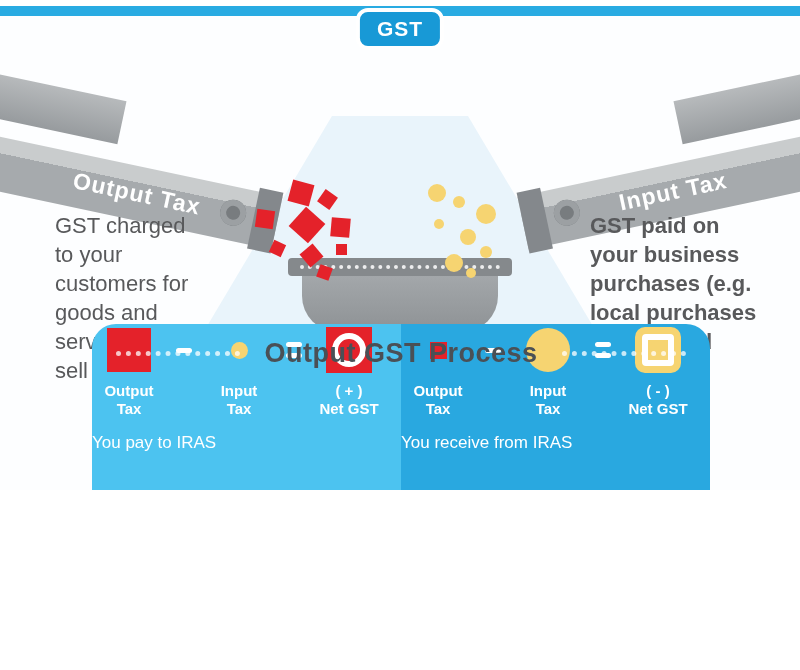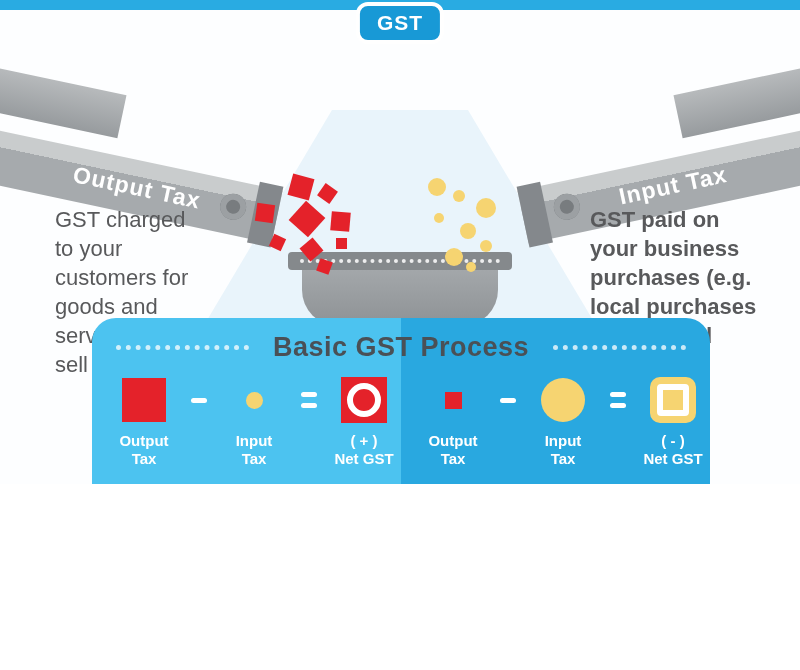--- a/index.html
+++ b/index.html
@@ -4,21 +4,21 @@
 <style>
   :root{
     --sky:#29abe2; --blue:#1b9ad6; --badge:#1899d6; --botbar:#1e78c1;
     --lighthalf:#4cc3f0; --midhalf:#29a8e0;
     --red:#e4222a; --gold:#f6d471;
     --gray1:#c6c9cb; --gray2:#9ba0a3; --gray3:#84888c; --gray4:#7d8184;
     --ink:#4a5056; --body:#58595b;
   }
   html,body{margin:0;padding:0;background:#fff;}
   .stage{position:relative;width:800px;height:484px;overflow:hidden;background:#fdfeff;
-         font-family:"Liberation Sans",sans-serif;}
+         font-family:"Liberation Sans",sans-serif;margin-top:6px;}
   .abs{position:absolute;}
   i{font-style:normal;display:block;position:absolute;}
 
   .top-strip{left:0;top:0;width:800px;height:10px;background:var(--sky);z-index:11;}
   .bottom-strip{left:0;top:654px;width:800px;height:16px;background:var(--botbar);z-index:2;}
 
   .gst-badge{left:50%;top:2px;transform:translateX(-50%);background:var(--badge);
     border:4px solid #fff;border-radius:12px;padding:5px 17px;color:#fff;
     font-size:21px;font-weight:bold;z-index:12;letter-spacing:1px;}
   .title{left:0;top:60px;width:800px;text-align:center;font-size:45px;font-weight:bold;
@@ -49,21 +49,21 @@
   .pot-body{left:302px;top:270px;width:196px;height:56px;background:linear-gradient(#a3a7aa,#8e9295);
     border-radius:0 0 36px 36px;z-index:3;}
 
   .rs{background:var(--red);z-index:6;}
   .gc{background:var(--gold);border-radius:50%;z-index:6;}
   .donut{display:flex;align-items:center;justify-content:center;z-index:9;}
   .donut::after{content:"";width:38%;height:38%;border:4px solid #fff;border-radius:50%;}
 
   .process{left:92px;top:318px;width:618px;height:214px;border-radius:24px;overflow:hidden;
     display:flex;z-index:10;}
-  .half{width:50%;display:flex;flex-direction:column;align-items:flex-end;padding-top:56px;box-sizing:border-box;}
+  .half{width:50%;display:flex;flex-direction:column;align-items:flex-start;box-sizing:border-box;}
   .left-half{background:var(--lighthalf);}
   .right-half{background:var(--midhalf);}
   .proc-header{position:absolute;left:0;right:0;top:14px;display:flex;align-items:center;z-index:11;}
   .proc-header .dots{flex:1;border-top:5px dotted rgba(255,255,255,.75);margin:0 24px;}
   .proc-title{font-size:27px;font-weight:bold;color:var(--ink);letter-spacing:0.5px;white-space:nowrap;}
 
   .equation{display:flex;align-items:flex-start;justify-content:center;gap:6px;}
   .col{width:74px;display:flex;flex-direction:column;align-items:center;}
   .shape-area{height:52px;display:flex;align-items:center;justify-content:center;}
   .sq{background:var(--red);}
@@ -147,21 +147,21 @@
   <i class="gc" style="left:476px;top:198px;width:20px;height:20px;"></i>
   <i class="gc" style="left:434px;top:213px;width:10px;height:10px;"></i>
   <i class="gc" style="left:460px;top:223px;width:16px;height:16px;"></i>
   <i class="gc" style="left:480px;top:240px;width:12px;height:12px;"></i>
   <i class="gc" style="left:445px;top:248px;width:18px;height:18px;"></i>
   <i class="gc" style="left:466px;top:262px;width:10px;height:10px;"></i>
 
   <div class="abs process">
     <div class="proc-header">
       <span class="dots"></span>
-      <span class="proc-title">Basic GST Process</span>
+      <span class="proc-title">Output GST Process</span>
       <span class="dots"></span>
     </div>
 
     <div class="half left-half">
       <div class="equation">
         <div class="col">
           <div class="shape-area">
               <span class="sq big"></span>
             </div>
           <div class="lbl">
@@ -190,20 +190,21 @@
               <span class="res-red">
                 <span class="ring-circle"></span>
               </span>
             </div>
           <div class="lbl">
             <div>( + )</div>
             <div>Net GST</div>
           </div>
         </div>
       </div>
+      <div class="pfooter">You pay to IRAS</div>
     </div>
 
     <div class="half right-half">
       <div class="equation">
         <div class="col">
           <div class="shape-area">
               <span class="sq small"></span>
             </div>
           <div class="lbl">
             <div>Output</div>
@@ -231,20 +232,21 @@
               <span class="res-gold">
                 <span class="ring-square"></span>
               </span>
             </div>
           <div class="lbl">
             <div>( - )</div>
             <div>Net GST</div>
           </div>
         </div>
       </div>
+      <div class="pfooter">You receive from IRAS</div>
     </div>
   </div>
 
   <div class="abs funnel-neck"></div>
   <div class="abs funnel-rim"></div>
   <div class="abs funnel-body"></div>
   <div class="abs funnel-label">NET GST</div>
 
   <i class="rs donut" style="left:365px;top:596px;width:26px;height:26px;transform:rotate(8deg);"></i>
   <i class="rs" style="left:401px;top:600px;width:16px;height:16px;transform:rotate(30deg);z-index:9;"></i>

